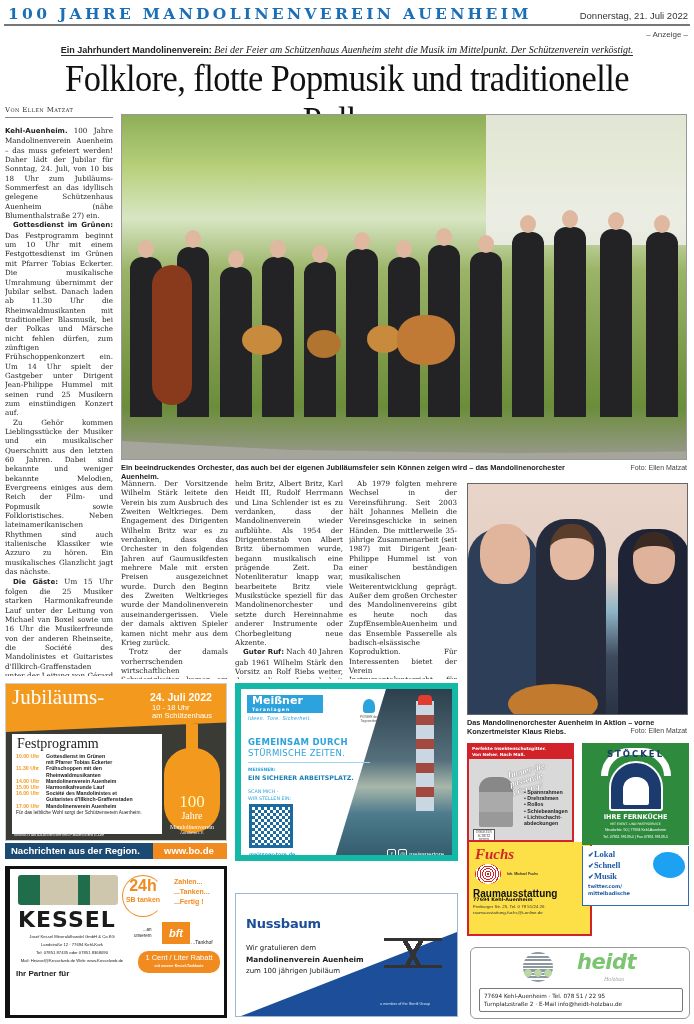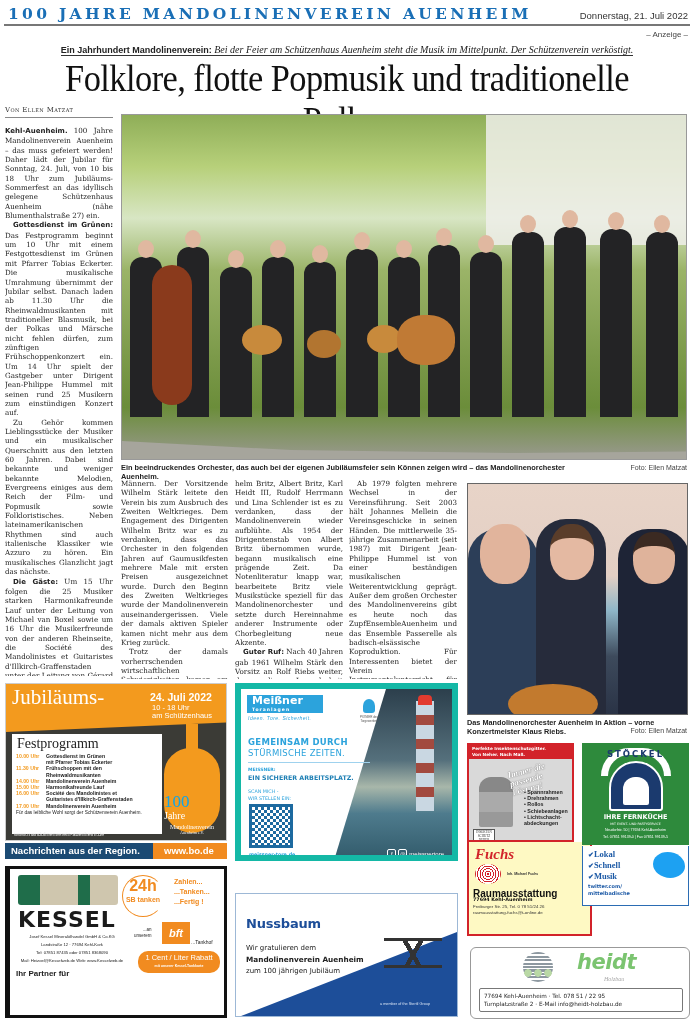--- a/index.html
+++ b/index.html
@@ -38,22 +38,22 @@
 .ad-jub .dt2{position:absolute;left:146px;top:20px;font-family:"Liberation Sans",sans-serif;font-size:7.5px;color:#fff;line-height:8px}
 .ad-jub .prog{position:absolute;left:6px;top:50px;width:150px;height:100px;background:#fff}
 .ad-jub .prog h3{font-family:"Liberation Serif",serif;font-size:14px;color:#222;margin:2px 0 1px 5px;font-weight:normal}
 .ad-jub .row{display:flex;font-family:"Liberation Sans",sans-serif;font-size:5.2px;line-height:6.2px;margin-left:4px}
 .ad-jub .row .time{color:#f39a1e;font-weight:bold;width:30px;flex:none}
 .ad-jub .row .ev{color:#222;font-weight:bold}
 .ad-jub .note{font-family:"Liberation Sans",sans-serif;font-size:4.8px;line-height:5.5px;margin:1px 0 0 4px;color:#222}
 .ad-jub .url{position:absolute;left:8px;top:147px;font-family:"Liberation Sans",sans-serif;font-size:5.5px;color:#eee}
 .ad-jub .mando{position:absolute;left:158px;top:64px;width:56px;height:85px;background:#f39a1e;border-radius:28px 28px 30px 30px}
 .ad-jub .neck{position:absolute;left:180px;top:40px;width:12px;height:30px;background:#f39a1e}
-.ad-jub .hund{position:absolute;left:158px;top:110px;width:56px;font-family:"Liberation Serif",serif;font-size:17px;color:#0ea5e9;line-height:16px}
-.ad-jub .jahre{position:absolute;left:158px;top:126px;width:56px;text-align:left;font-family:"Liberation Serif",serif;font-size:10px;color:#fff}
+.ad-jub .hund{position:absolute;left:158px;top:110px;width:56px;text-align:center;font-family:"Liberation Serif",serif;font-size:17px;color:#fef9c3;line-height:16px}
+.ad-jub .jahre{position:absolute;left:158px;top:126px;width:56px;text-align:center;font-family:"Liberation Serif",serif;font-size:10px;color:#fff}
 .ad-jub .mv{position:absolute;left:150px;top:140px;width:72px;text-align:center;font-family:"Liberation Serif",serif;font-size:6px;color:#fff;line-height:6px}
 .ad-bo{left:5px;top:843px;width:222px;height:16px;display:flex;font-family:"Liberation Sans",sans-serif;font-weight:bold;font-size:9.5px}
 .ad-bo .l{flex:0 0 148px;background:#1b4a73;color:#fff;padding:2px 0 0 6px}
 .ad-bo .r{flex:1;background:#f18b20;color:#fff;padding:2px 0 0 11px}
 .ad-kessel{left:5px;top:866px;width:222px;height:152px;background:#111;padding:3px 3px 3px 5px}
 .ad-kessel .inner{position:relative;width:100%;height:100%;background:#fff}
 .ad-kessel .truck{position:absolute;left:8px;top:6px;width:100px;height:30px;background:linear-gradient(90deg,#1f6d4a 0 22%,#cfc6ae 22% 60%,#1f6d4a 60% 72%,#cfc6ae 72%);border-radius:3px}
 .ad-kessel .logo{position:absolute;left:8px;top:38px;font-family:"DejaVu Sans",sans-serif;font-weight:bold;font-size:22px;letter-spacing:1px;color:#1b1b1b}
 .ad-kessel .addr{position:absolute;left:6px;top:64px;width:112px;text-align:center;font-family:"Liberation Sans",sans-serif;font-size:4.2px;line-height:8px;color:#222}
 .ad-kessel .h24{position:absolute;left:112px;top:6px;width:42px;height:42px;border:1.5px solid #f18b20;border-radius:50%;border-right-color:transparent;font-family:"Liberation Sans",sans-serif;font-weight:bold;color:#f18b20;font-size:16px;text-align:center;line-height:20px}
@@ -93,21 +93,21 @@
 .ad-nuss .l3{position:absolute;left:10px;top:73px;font-family:"DejaVu Sans",sans-serif;font-size:7px;color:#222}
 .ad-nuss .lift{position:absolute;left:148px;top:44px;width:58px;height:30px;border-top:3px solid #333;border-bottom:3px solid #333;background:linear-gradient(60deg,transparent 45%,#333 45% 52%,transparent 52%),linear-gradient(-60deg,transparent 45%,#333 45% 52%,transparent 52%)}
 .ad-nuss .stertil{position:absolute;left:144px;top:108px;font-family:"Liberation Sans",sans-serif;font-size:3.8px;color:#d6e2f3}
 .ad-neher{left:467px;top:743px;width:107px;height:99px;background:#d9d9d9;border:2px solid #d2232a;overflow:hidden}
 .ad-neher .top{position:absolute;left:0;top:0;width:100%;height:14px;background:#d2232a;color:#fff;font-family:"DejaVu Sans",sans-serif;font-weight:bold;font-size:4.3px;line-height:6px;padding:1px 3px}
 .ad-neher .slog{position:absolute;left:40px;top:18px;font-family:"Liberation Serif",serif;font-style:italic;font-weight:bold;font-size:9px;color:#fff;text-shadow:0 0 1px #333;transform:rotate(-15deg);line-height:9px}
 .ad-neher ul{position:absolute;left:55px;top:44px;list-style:none;font-family:"Liberation Sans",sans-serif;font-weight:bold;font-size:5.3px;line-height:6.2px;color:#222}
 .ad-neher ul li::before{content:"• "}
 .ad-neher .woman{position:absolute;left:10px;top:32px;width:34px;height:50px;background:linear-gradient(180deg,#888 0 30%,#aaa 30% 70%,#999 70%);border-radius:12px 12px 2px 2px}
 .ad-neher .badge{position:absolute;left:4px;top:84px;width:22px;height:12px;border:1px solid #555;background:#fff;font-family:"Liberation Serif",serif;font-size:3.2px;text-align:center;line-height:4px;color:#333}
-.ad-fuchs{left:467px;top:842px;width:125px;height:94px;background:#fef9c3;border:2px solid #d2232a;border-top:none}
+.ad-fuchs{left:467px;top:842px;width:125px;height:94px;background:#fde047;border:2px solid #d2232a;border-top:none}
 .ad-fuchs .logo{position:absolute;left:6px;top:4px;font-family:"Liberation Serif",serif;font-style:italic;font-weight:bold;font-size:15px;color:#d2232a}
 .ad-fuchs .inh{position:absolute;left:38px;top:30px;font-family:"Liberation Sans",sans-serif;font-weight:bold;font-size:3.5px;line-height:4px;color:#333}
 .ad-fuchs .spiral{position:absolute;left:6px;top:22px;width:26px;height:20px;border-radius:50%;background:repeating-radial-gradient(circle,#d2232a 0 1px,#fff 1px 2.5px)}
 .ad-fuchs .t1{position:absolute;left:4px;top:46px;font-family:Liberation Sans, sans-serif;font-weight:bold;font-size:10px;color:#111}
 .ad-fuchs .t2{position:absolute;left:4px;top:55px;font-family:"DejaVu Sans",sans-serif;font-weight:bold;font-size:4.8px;color:#111}
 .ad-fuchs .t3{position:absolute;left:4px;top:62px;font-family:"Liberation Sans",sans-serif;font-size:4.4px;line-height:6px;color:#333}
 .ad-stoeckel{left:582px;top:743px;width:107px;height:92px;background:#2e8a3c;overflow:hidden}
 .ad-stoeckel .shield{position:absolute;left:27px;top:18px;width:54px;height:50px;background:#1b3a6e;border:2px solid #fff;border-radius:28px 28px 3px 3px}
 .ad-stoeckel .arch{position:absolute;left:19px;top:5px;width:70px;height:28px;border:7px solid #fff;border-bottom:none;border-radius:40px 40px 0 0;background:transparent}
 .ad-stoeckel .name{position:absolute;left:0;top:6px;width:107px;text-align:center;font-family:"DejaVu Sans",sans-serif;font-weight:bold;font-size:8.5px;color:#1b3a6e;letter-spacing:2px}

